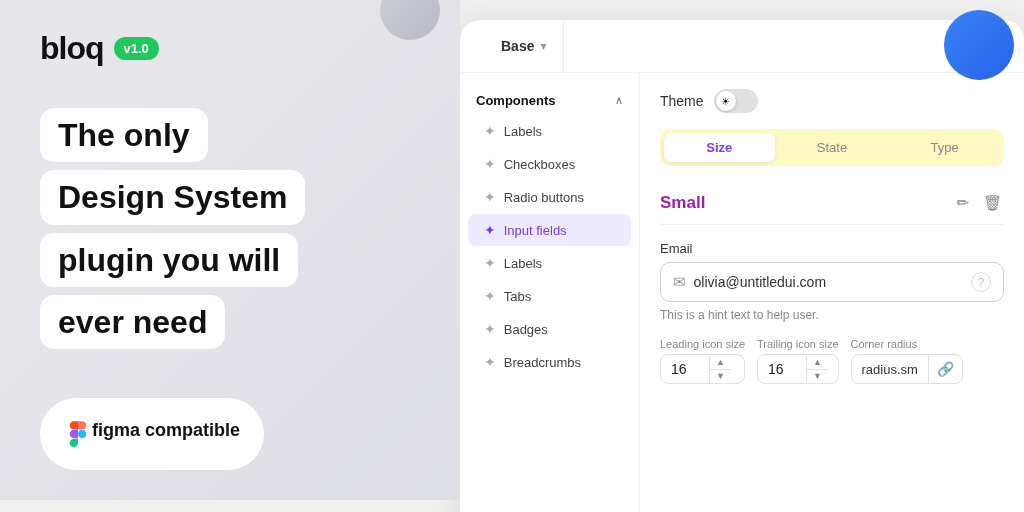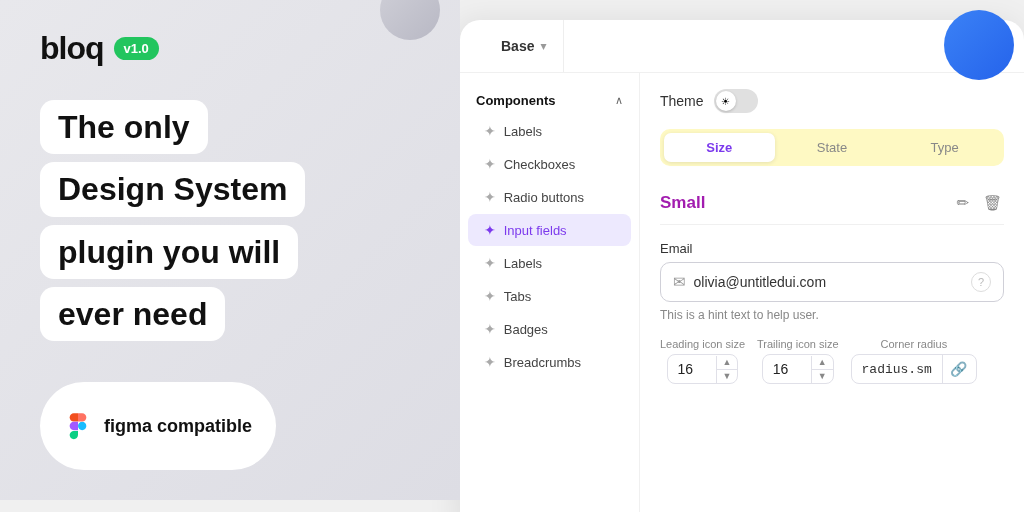--- a/index.html
+++ b/index.html
@@ -65,24 +65,23 @@
       color: #111;
       line-height: 1.2;
       display: inline-block;
       margin-bottom: 8px;
       align-self: flex-start;
     }
 
     .figma-badge {
       background: white;
       border-radius: 50px;
-      padding: 30px 24px;
-      display: flex;
-      align-items: center;
-      gap: 12px;
+      padding: 22px 24px;
+      display: flex;
+      align-items: flex-start;
       align-self: flex-start;
     }
 
     .figma-icon {
       width: 28px;
       height: 28px;
     }
 
     .figma-text {
       font-size: 18px;
@@ -389,21 +388,20 @@
     .properties-row {
       display: flex;
       gap: 12px;
       margin-top: 14px;
     }
 
     .property-group {
       display: flex;
       flex-direction: column;
       gap: 4px;
-      align-items: center;
     }
 
     .property-label {
       font-size: 11px;
       color: #888;
       font-weight: 500;
     }
 
     .property-input {
       display: flex;
@@ -438,21 +436,20 @@
     }
 
     .stepper-btn:first-child {
       border-bottom: 1px solid #e0e0e8;
     }
 
     .property-text-value {
       font-size: 13px;
       color: #333;
       padding: 6px 10px;
-      font-family: Liberation Mono, monospace;
     }
 
     .link-icon {
       padding: 6px 8px;
       color: #7c3aed;
       font-size: 14px;
       border-left: 1.5px solid #e0e0e8;
     }
 
     

